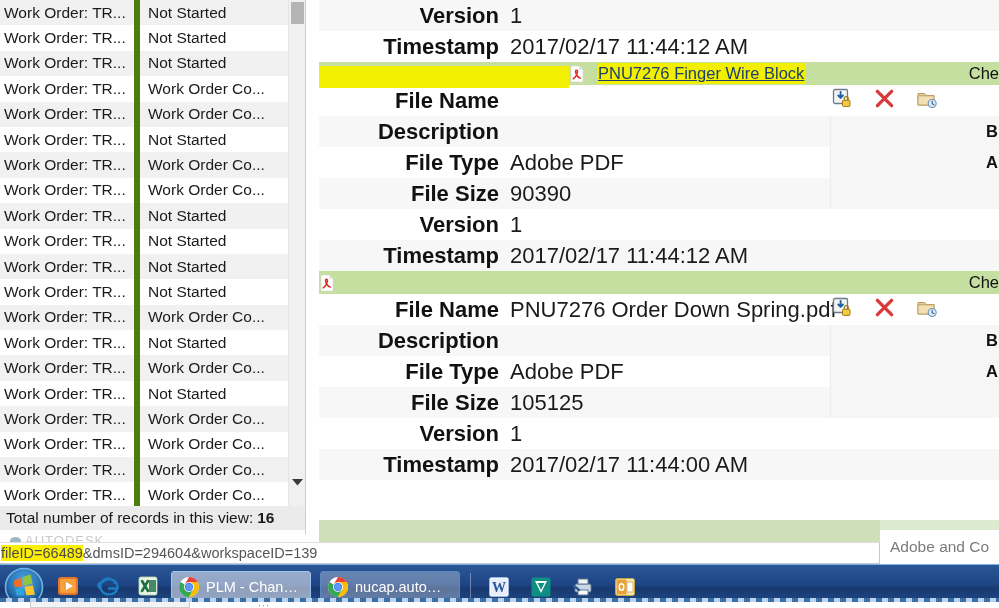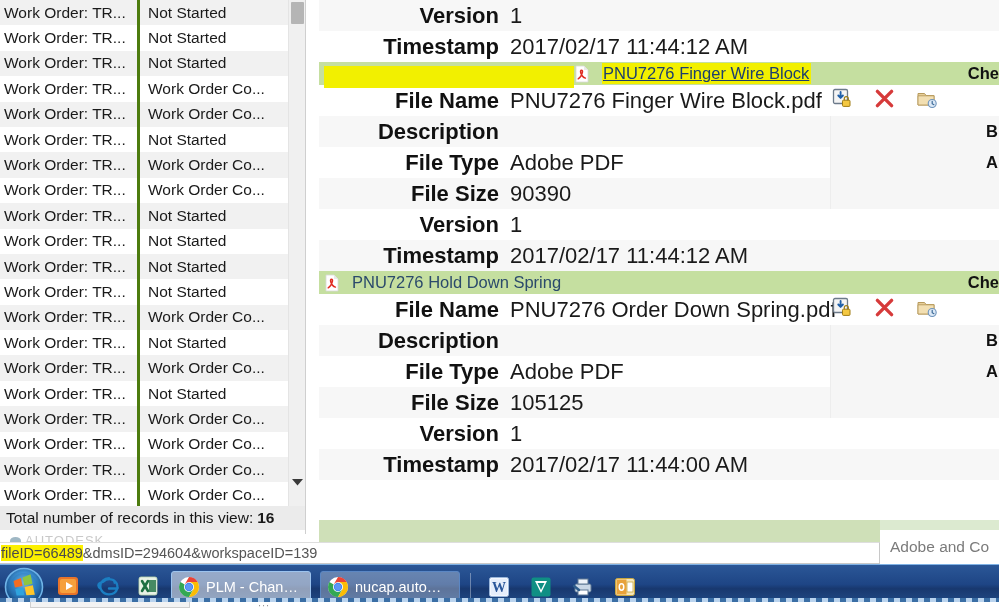--- a/index.html
+++ b/index.html
@@ -28,21 +28,21 @@
     font-size: 15.5px;
     color: #1a1a1a;
     white-space: nowrap;
   }
   .list-row.odd  { background: #f1f1f1; }
   .list-row.even { background: #ffffff; }
   .cell-name {
     width: 140px;
     padding-left: 4px;
     overflow: hidden;
-    border-right: 3px solid #4d7c0f;
+    border-right: 6px solid #4d7c0f;
     height: 100%;
     display: flex; align-items: center;
   }
   .cell-status {
     flex: 1;
     padding-left: 8px;
     overflow: hidden;
     height: 100%;
     display: flex; align-items: center;
   }
@@ -143,39 +143,38 @@
     padding-left: 1px;
   }
 
   
   .section-header {
     position: relative;
     height: 23px;
     background: #c5dfa0;
     display: flex;
     align-items: center;
-    padding-left: 5px;
   }
   .pdf-icon { width: 16px; height: 18px; margin-right: 6px; flex: 0 0 auto; }
   .section-title {
     font-size: 16.5px;
     color: #2b4a6b;
     white-space: nowrap;
   }
   .section-title.linked {
     color: #1c3f6e;
     text-decoration: underline;
     background: #f2f000;
     padding: 1px 2px 1px 1px;
     cursor: pointer;
   }
   .section-header .checked-label {
     position: absolute;
     right: 0px;
-    font-weight: bold;
+    font-weight: normal;
     font-size: 16.5px;
     color: #111;
     white-space: nowrap;
   }
 
   
   .hl-swipe {
     position: absolute;
     left: 0px; top: 3px;
     height: 22px;
@@ -448,21 +447,20 @@
               <path d="M10 1 l4 4 h-4 z" fill="#e9e9e9"></path>
               <path d="M4.2 13.8c2.2-1.3 3.6-4 4.2-6.4.3-1.2-.1-2.1-.9-2.1-.9 0-1.2 1.1-.7 2.6.8 2.4 2.6 4.6 4.6 5.2" fill="none" stroke="#e02b20" stroke-width="1.5" stroke-linecap="round"></path>
             </svg>
           </span>
           <span class="section-title linked">PNU7276 Finger Wire Block</span>
           <span class="checked-label">Che</span>
         </div>
         <div style="position: relative;">
           <div class="detail-row">
             <div class="detail-label">File Name</div>
-            <div class="detail-value">PNU7276 Finger Wire Block.pdf</div>
           </div>
           <div class="detail-row shaded">
             <div class="detail-label">Description</div>
             <div class="detail-value"></div>
           </div>
           <div class="detail-row">
             <div class="detail-label">File Type</div>
             <div class="detail-value">Adobe PDF</div>
           </div>
           <div class="detail-row shaded">
@@ -506,21 +504,20 @@
           </div>
         </div>
         <div class="section-header">
           <span style="display: flex; flex: 0 0 auto; margin-right: 6px;">
             <svg class="pdf-icon" viewBox="0 0 16 18">
               <path d="M2 1 h8 l4 4 v12 h-12 z" fill="#ffffff" stroke="#d8d8d8" stroke-width="0.8"></path>
               <path d="M10 1 l4 4 h-4 z" fill="#e9e9e9"></path>
               <path d="M4.2 13.8c2.2-1.3 3.6-4 4.2-6.4.3-1.2-.1-2.1-.9-2.1-.9 0-1.2 1.1-.7 2.6.8 2.4 2.6 4.6 4.6 5.2" fill="none" stroke="#e02b20" stroke-width="1.5" stroke-linecap="round"></path>
             </svg>
           </span>
-          <span class="section-title">PNU7276 Hold Down Spring</span>
           <span class="checked-label">Che</span>
         </div>
         <div style="position: relative;">
           <div class="detail-row">
             <div class="detail-label">File Name</div>
             <div class="detail-value">PNU7276 Order Down Spring.pdf</div>
           </div>
           <div class="detail-row shaded">
             <div class="detail-label">Description</div>
             <div class="detail-value"></div>

